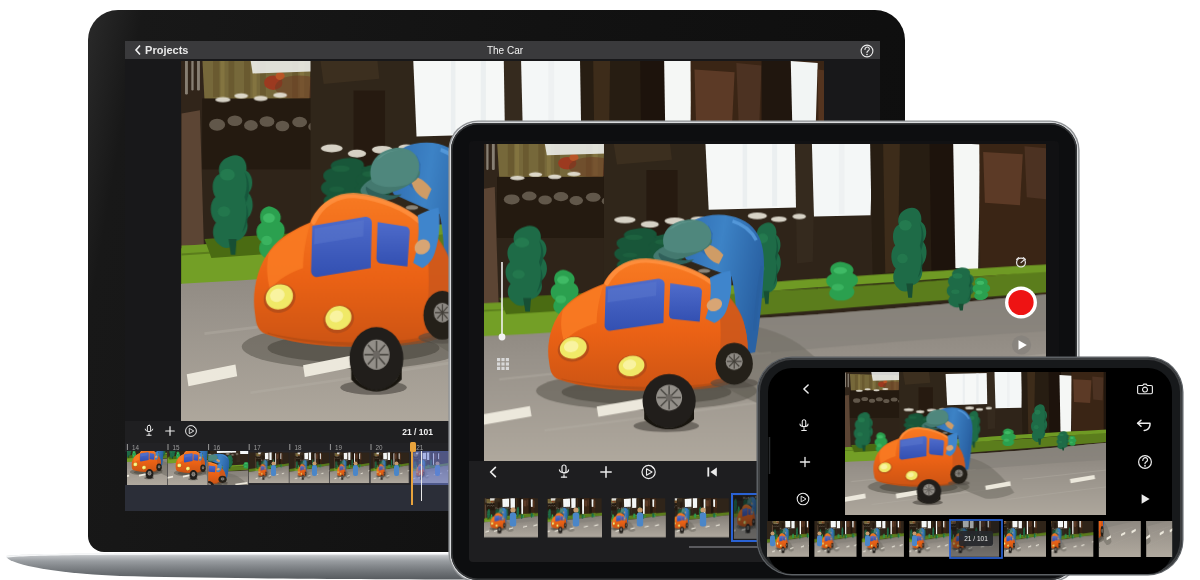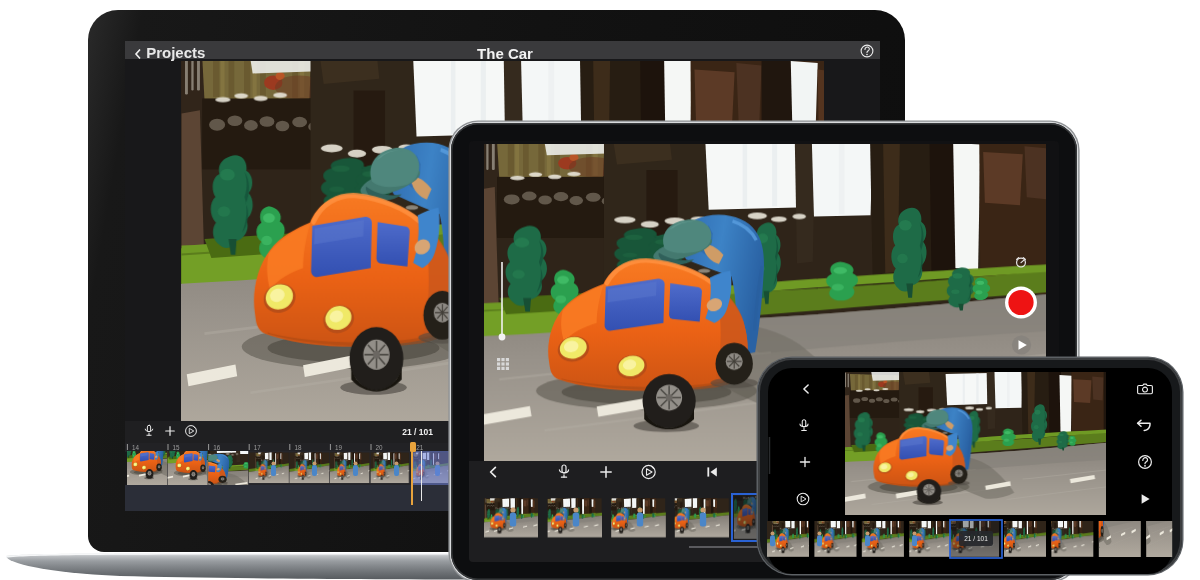--- a/index.html
+++ b/index.html
@@ -298,25 +298,25 @@
   </defs>
   <path d="M6,16 C26,13.6 90,13 250,13 L968,13 C973,13 976,15 976,18 L976,27 C976,33 968,37 950,38 C700,40.5 300,40.5 120,36 C44,32.5 7,23 6,16 Z" fill="url(#baseg2)"></path>
   <path d="M6,16 C26,13.6 90,13 250,13 L968,13 L968,14.4 L250,14.4 C90,14.4 28,15 6,17.6 Z" fill="#fafbfc" opacity="0.9"></path>
 </svg>
 <div class="abs" id="maclid" style="left:88px;top:10px;width:817px;height:542px;
   background:linear-gradient(100deg,#2a2a2a 0%,#181818 6%,#121212 50%,#0e0e0e 100%);
   border-radius:30px 30px 16px 16px;"></div>
 <div class="abs" id="macscreen" style="left:125px;top:41px;width:755px;height:469px;background:#18181a;">
 
   <div class="abs" style="left:0;top:0;width:755px;height:18px;background:#3a3a3c;"></div>
-  <div class="abs" style="left:9px;top:3px;width:120px;height:13px;color:#f2f2f2;font-size:15px;font-weight:bold;color:#e8e8e8;">
+  <div class="abs" style="left:9px;top:3px;width:120px;height:13px;color:#f2f2f2;font-size:11px;font-weight:bold;color:#e8e8e8;">
     <svg width="8" height="12" style="vertical-align:-2px">
           <path d="M6 1.5 L2 6 L6 10.5" stroke="#f2f2f2" stroke-width="1.6" fill="none"></path>
         </svg> Projects</div>
-  <div class="abs" style="left:330px;top:4px;width:100px;text-align:center;color:#f2f2f2;font-size:15px;font-weight:bold;">The Car</div>
+  <div class="abs" style="left:330px;top:4px;width:100px;text-align:center;color:#f2f2f2;font-size:10px;font-weight:normal;">The Car</div>
   <svg class="abs" style="left:734px;top:2px;" width="16" height="16">
         <use href="#icQ" x="8" y="8" transform="scale(0.92)" transform-origin="8 8"></use>
       </svg>
 
   <div class="abs" id="mac-scene" style="left:56px;top:20px;width:643px;height:360px;overflow:hidden;background:#23201c;">
     <svg width="643" height="360" viewBox="-1 15 1122 548" preserveAspectRatio="none">
           <use href="#scene"></use>
         </svg>
   </div>
 

